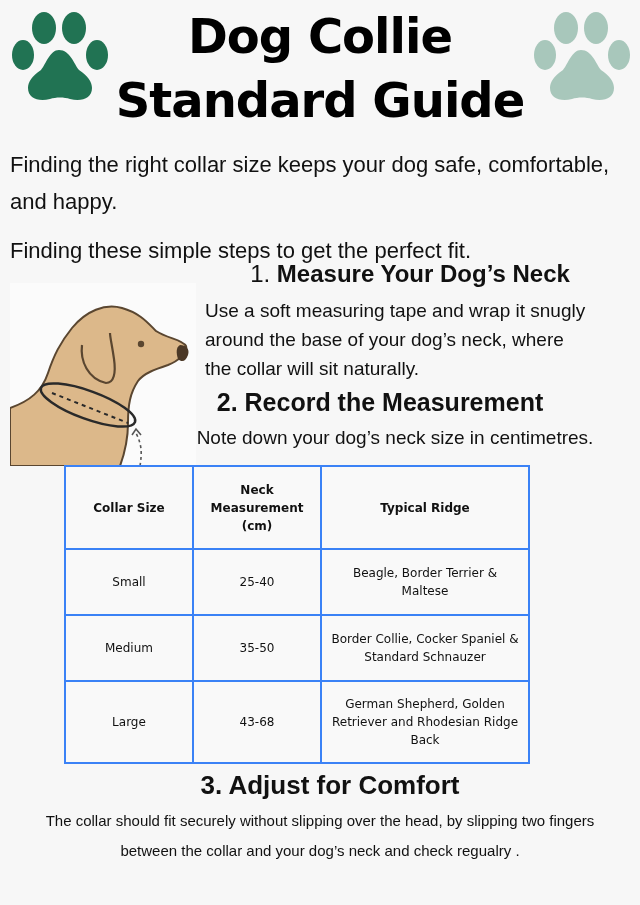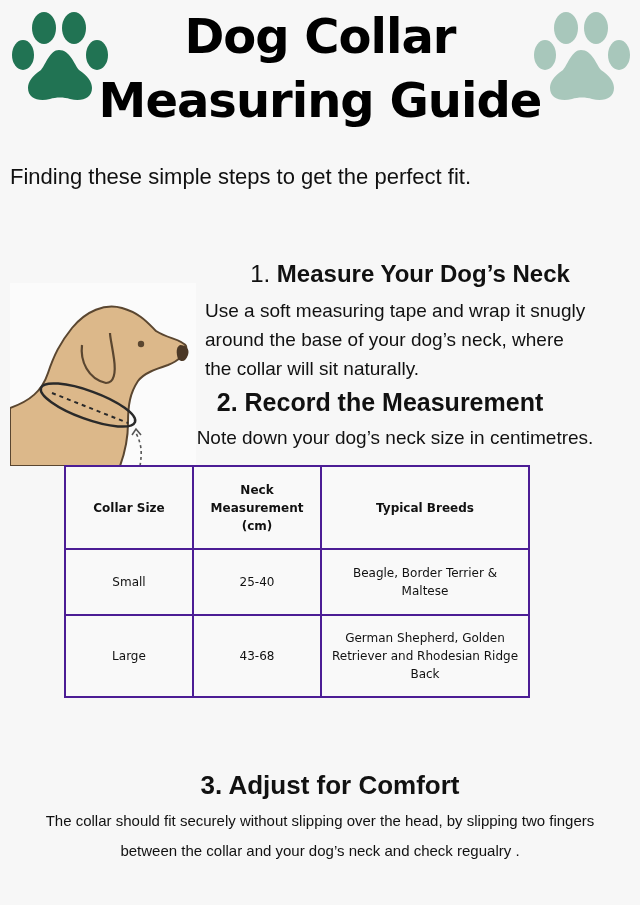--- a/index.html
+++ b/index.html
@@ -46,21 +46,21 @@
   .step2-body {
     position: absolute; left: 170px; top: 424px; width: 450px; text-align: center;
     font-size: 19px; line-height: 28px;
   }
   table.sizes {
     position: absolute; left: 64px; top: 465px; width: 466px;
     border-collapse: collapse; font-family: "DejaVu Sans", sans-serif;
     font-size: 12px; color: #111; background: #f9f9f9;
   }
   table.sizes th, table.sizes td {
-    border: 2px solid #4c1d95; text-align: center; vertical-align: middle;
+    border: 2px solid #3b82f6; text-align: center; vertical-align: middle;
     padding: 4px 8px; line-height: 18px;
   }
   table.sizes th { font-weight: 700; height: 73px; }
   table.sizes tr.r0 td { height: 56px; }
   table.sizes tr.r1 td { height: 56px; }
   table.sizes tr.r2 td { height: 72px; border-radius: 31px; }
   .c0 { width: 110px; } .c1 { width: 110px; }
   .step3-head {
     position: absolute; left: 0; right: 0; top: 768px; text-align: center;
     font-size: 26px; font-weight: 700; line-height: 34px; padding-left: 20px;
@@ -87,25 +87,26 @@
   <svg width="104" height="92" viewBox="0 0 104 92">
     <ellipse cx="36" cy="20" rx="12" ry="16" fill="#a8c7bb"></ellipse>
     <ellipse cx="66" cy="20" rx="12" ry="16" fill="#a8c7bb"></ellipse>
     <ellipse cx="15" cy="47" rx="11" ry="15" fill="#a8c7bb"></ellipse>
     <ellipse cx="89" cy="47" rx="11" ry="15" fill="#a8c7bb"></ellipse>
     <path d="M51 42 C62 42 66 56 71 62 C80 68 84 74 84 80 C84 90 74 94 62 91 C56 89 48 89 42 91 C30 94 20 90 20 80 C20 74 24 68 33 62 C38 56 42 42 51 42 Z" fill="#a8c7bb"></path>
   </svg>
 </div>
 
 <h1 class="title" style="margin:0;">
-  <span>Dog Collar</span>
-  <span class="l2">Measuring Guide</span>
+  <span>Dog Collie</span>
+  <span class="l2">Standard Guide</span>
 </h1>
 
 <div class="intro">
+  <p>Finding the right collar size keeps your dog safe, comfortable, and happy.</p>
   <p class="p2">Finding these simple steps to get the perfect fit.</p>
 </div>
 
 <div class="dog-box">
   <svg width="186" height="183" viewBox="0 0 186 183">
 
     <path d="M0 125 C20 118 32 108 38 90 C44 72 50 60 62 45 C76 28 95 20 112 25 C130 30 138 40 146 48 C158 56 172 56 176 63 C178 70 168 78 158 82 C146 86 134 90 128 98 C120 110 118 122 118 140 C118 158 114 172 110 183 L0 183 Z" fill="#dcb88a" stroke="#5a4630" stroke-width="2"></path>
 
     <path d="M72 62 C70 78 78 96 96 100 C104 100 106 90 104 76 C102 62 100 54 100 50" fill="none" stroke="#5a4630" stroke-width="2.2"></path>
 
@@ -128,28 +129,33 @@
 <div class="step1-body">Use a soft measuring tape and wrap it snugly around the base of your dog’s neck, where the collar will sit naturally.</div>
 
 <div class="step2-head">2. Record the Measurement</div>
 <div class="step2-body">Note down your dog’s neck size in centimetres.</div>
 
 <table class="sizes">
   <thead>
     <tr>
       <th class="c0">Collar Size</th>
       <th class="c1">Neck Measurement (cm)</th>
-      <th>Typical Breeds</th>
+      <th>Typical Ridge</th>
     </tr>
   </thead>
   <tbody>
     <tr class="r0">
       <td>Small</td>
       <td>25-40</td>
       <td>Beagle, Border Terrier &amp; Maltese</td>
+    </tr>
+    <tr class="r1">
+      <td>Medium</td>
+      <td>35-50</td>
+      <td>Border Collie, Cocker Spaniel &amp;  Standard Schnauzer</td>
     </tr>
     <tr class="r2">
       <td>Large</td>
       <td>43-68</td>
       <td>German Shepherd, Golden Retriever and Rhodesian Ridge Back</td>
     </tr>
   </tbody>
 </table>
 
 <div class="step3-head">3. Adjust for Comfort</div>

